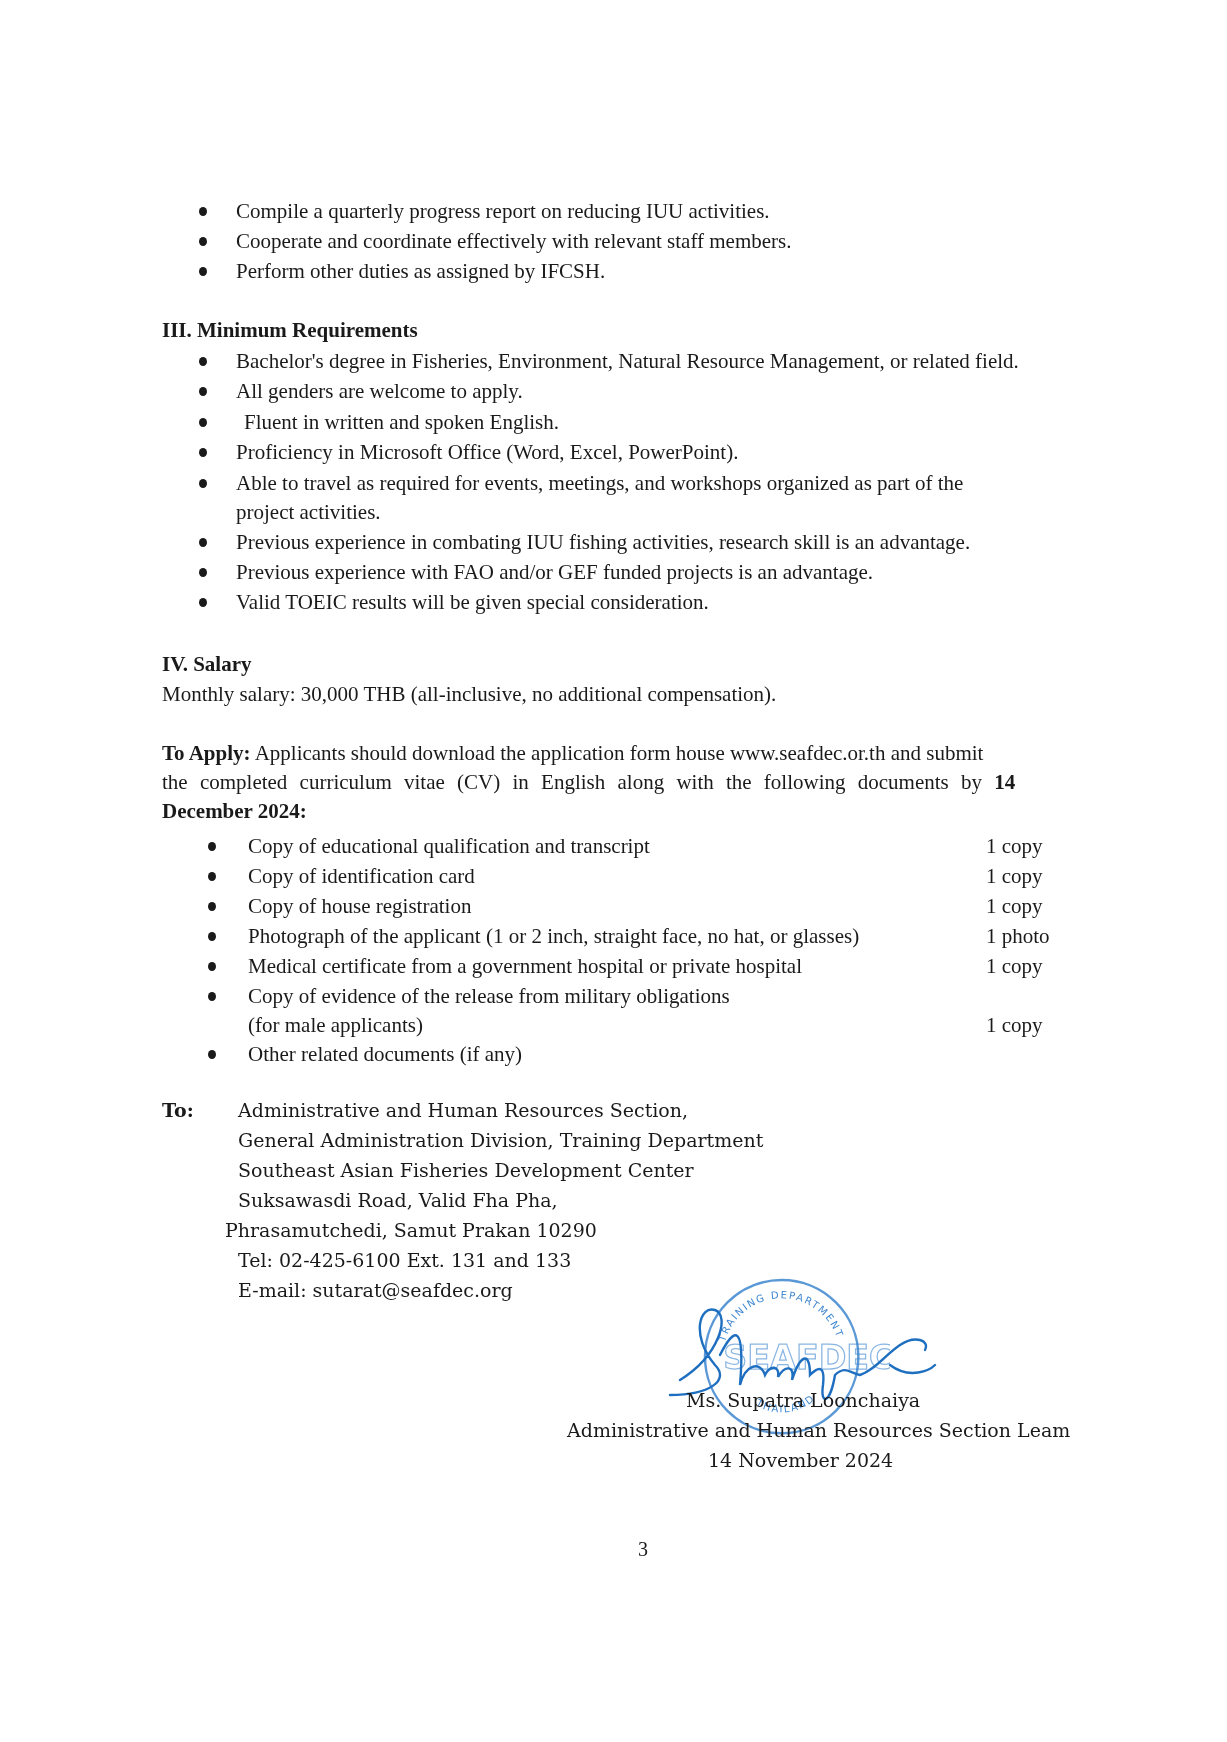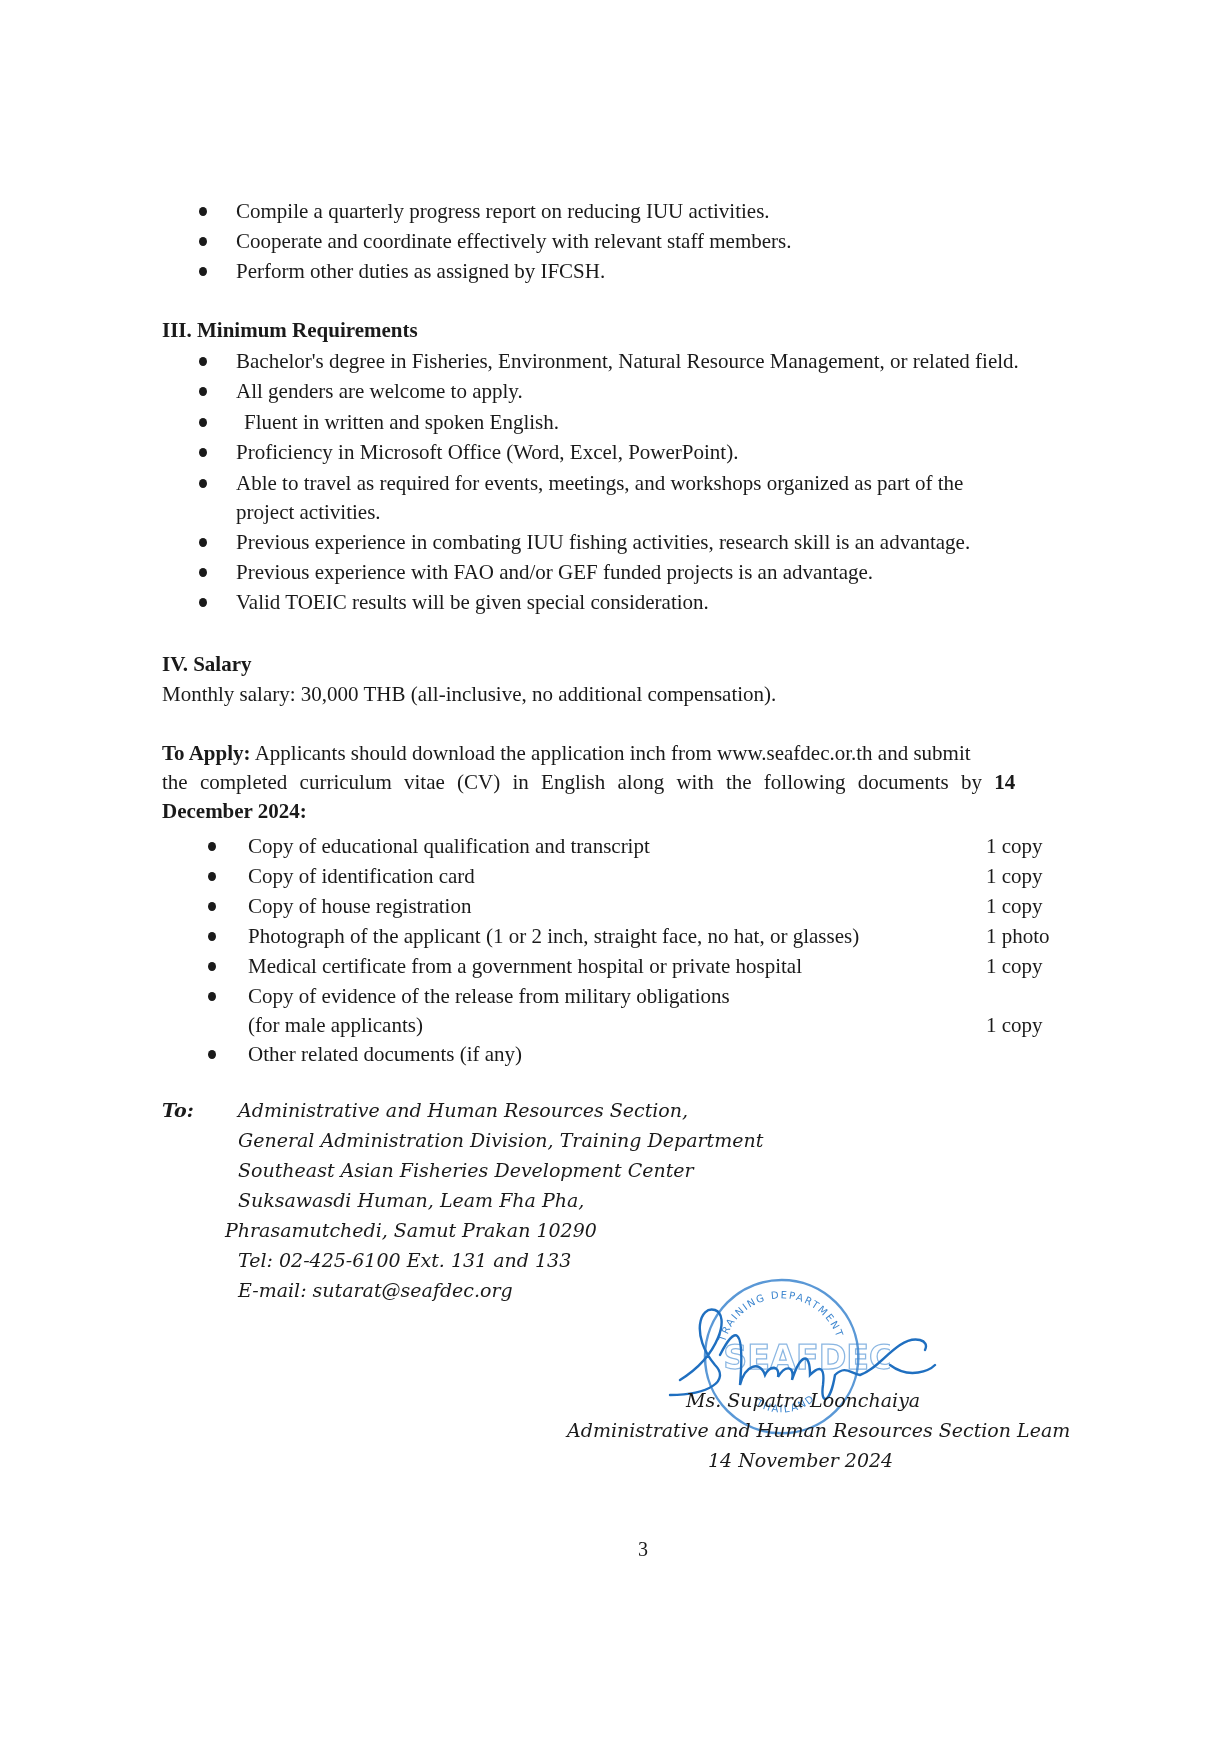--- a/index.html
+++ b/index.html
@@ -10,21 +10,21 @@
       font-size: 19.5px;
     }
     .page { position: absolute; left: 0; top: 0; width: 1227px; height: 1742px; }
     .cond { font-family: Liberation Serif, serif; font-stretch: condensed; }
     .line { position: absolute; white-space: nowrap; line-height: 1; }
     .bullet {
       position: absolute; width: 8px; height: 9px; border-radius: 50%;
       background: #1a1a1a;
     }
     .bold { font-weight: bold; text-align: right; }
-    .serif2 { font-family: "DejaVu Serif", serif; font-size: 19px; font-style: italic; }
+    .serif2 { font-family: "DejaVu Serif", serif; font-size: 19px; }
     .stamp { position: absolute; left: 660px; top: 1268px; width: 240px; height: 240px; }
   </style>
 </head>
 <body>
 
 <div class="page">
 
   <div>
     <span class="bullet" style="left:199px;top:207px"></span>
     <span class="line cond" style="left:236px;top:201px;font-size:21px">Compile a quarterly progress report on reducing IUU activities.</span>
@@ -57,21 +57,21 @@
   </div>
 
   <div>
     <span class="line cond bold" style="left:162px;top:654px;font-size:21px">IV. Salary</span>
     <span class="line cond" style="left:162px;top:684px;font-size:21px">Monthly salary: 30,000 THB (all-inclusive, no additional compensation).</span>
   </div>
 
   <div>
     <span class="line cond" style="left:162px;top:743px;font-size:21px">
       <span class="bold">To Apply:</span>
-      <span>Applicants should download the application inch from www.seafdec.or.th and submit</span>
+      <span>Applicants should download the application form house www.seafdec.or.th and submit</span>
     </span>
     <span class="line cond" style="left:162px;top:772px;font-size:21px;word-spacing:7px">
       <span>the completed curriculum vitae (CV) in English along with the following documents by</span>
       <span class="bold">14</span>
     </span>
     <span class="line cond bold" style="left:162px;top:801px;font-size:21px">December 2024:</span>
 
     <div>
       <span class="bullet" style="left:208px;top:842px"></span>
       <span class="line cond" style="left:248px;top:836px;font-size:21px">Copy of educational qualification and transcript</span>
@@ -101,21 +101,21 @@
       <span class="bullet" style="left:208px;top:1050px"></span>
       <span class="line cond" style="left:248px;top:1044px;font-size:21px">Other related documents (if any)</span>
     </div>
   </div>
 
   <div>
     <span class="line serif2 bold" style="left:162px;top:1101px">To:</span>
     <span class="line serif2" style="left:238px;top:1101px">Administrative and Human Resources Section,</span>
     <span class="line serif2" style="left:238px;top:1131px">General Administration Division, Training Department</span>
     <span class="line serif2" style="left:238px;top:1161px">Southeast Asian Fisheries Development Center</span>
-    <span class="line serif2" style="left:238px;top:1191px">Suksawasdi Human, Leam Fha Pha,</span>
+    <span class="line serif2" style="left:238px;top:1191px">Suksawasdi Road, Valid Fha Pha,</span>
     <span class="line serif2" style="left:225px;top:1221px">Phrasamutchedi, Samut Prakan 10290</span>
     <span class="line serif2" style="left:238px;top:1251px">Tel: 02-425-6100 Ext. 131 and 133</span>
     <span class="line serif2" style="left:238px;top:1281px">E-mail: sutarat@seafdec.org</span>
   </div>
 
   <svg class="stamp" viewBox="0 0 240 240" style="left:690px;top:1265px;width:200px;height:200px">
     <defs>
       <path id="arcTop" d="M 40 110 A 70 70 0 0 1 180 110"></path>
       <path id="arcBot" d="M 60 150 A 60 60 0 0 0 160 150"></path>
     </defs>

